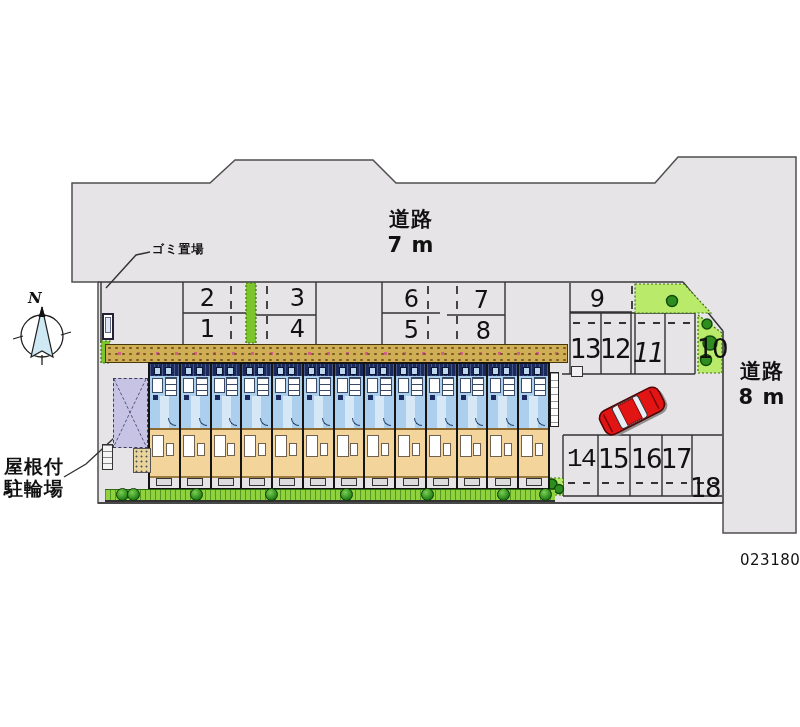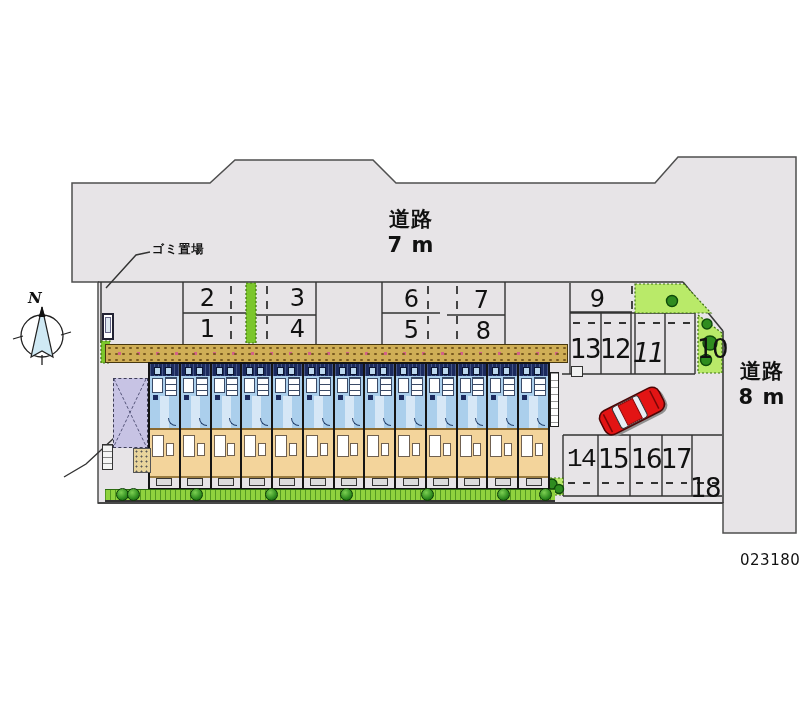--- a/index.html
+++ b/index.html
@@ -430,20 +430,24 @@
 
   <div class="txt road-label" style="left:385px;top:206px;width:52px;">
     <div>道路</div>
     <div>7 m</div>
   </div>
   <div class="txt road-label" style="left:734px;top:358px;width:56px;">
     <div>道路</div>
     <div>8 m</div>
   </div>
   <div class="txt garbage-label" style="left:152px;top:241px;">ゴミ置場</div>
+  <div class="txt bike-label" style="left:4px;top:455px;">
+    <div>屋根付</div>
+    <div>駐輪場</div>
+  </div>
   <div class="txt plan-number" style="left:740px;top:551px;">023180</div>
 
   <div class="num" style="left:192px;top:317px;">1</div>
   <div class="num" style="left:192px;top:286px;">2</div>
   <div class="num" style="left:282px;top:286px;">3</div>
   <div class="num" style="left:282px;top:317px;">4</div>
   <div class="num" style="left:396px;top:318px;">5</div>
   <div class="num" style="left:396px;top:287px;">6</div>
   <div class="num" style="left:466px;top:288px;">7</div>
   <div class="num" style="left:468px;top:319px;">8</div>

